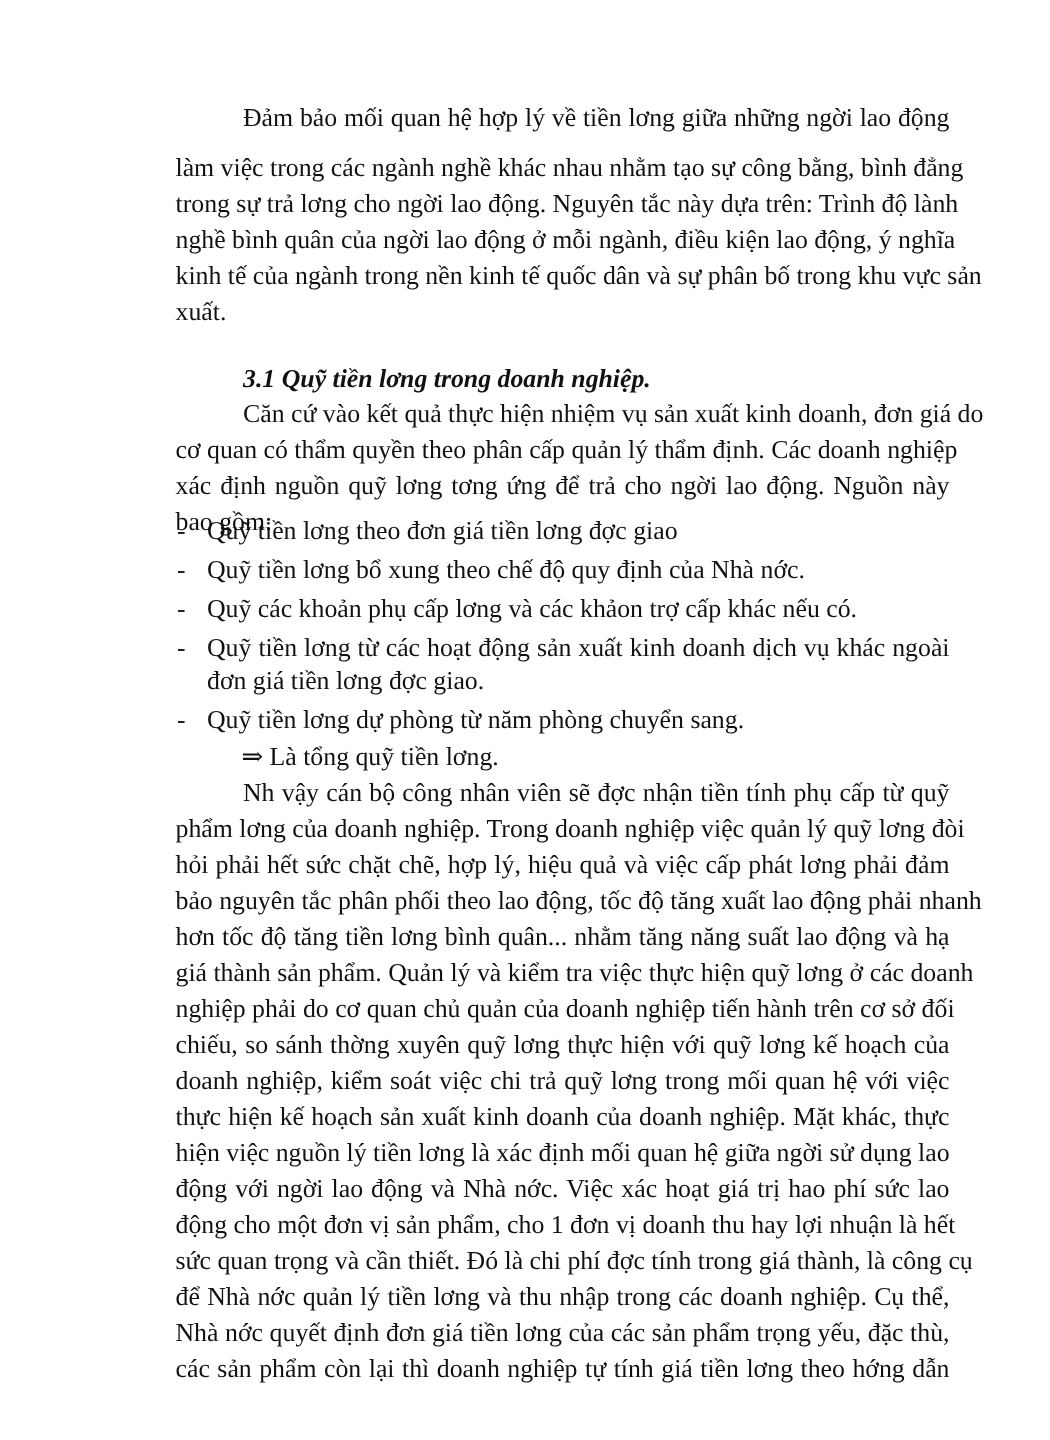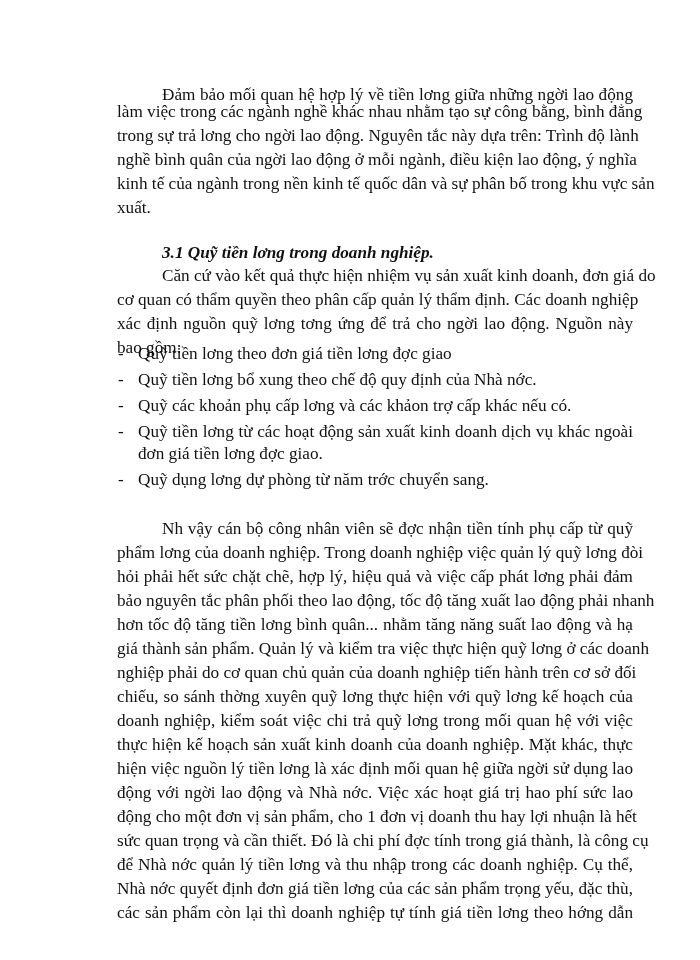--- a/index.html
+++ b/index.html
@@ -15,21 +15,21 @@
   .bullet-dash { position: absolute; left: 118px; font-size: 17px; line-height: 22px; }
   .bullet-text { left: 138px; width: 495px; }
   .arrow-line { left: 161px; }
 </style>
 </head>
 <body>
 
 <div class="page">
 
   <div>
-    <div class="line indent justify" style="top:84px">Đảm bảo mối quan hệ hợp lý về tiền lơng   giữa những ngời   lao động</div>
+    <div class="line indent justify" style="top:68px">Đảm bảo mối quan hệ hợp lý về tiền lơng   giữa những ngời   lao động</div>
     <div class="line justify" style="top:101px">làm việc trong các ngành nghề khác nhau nhằm tạo sự công bằng, bình đẳng</div>
     <div class="line justify" style="top:125px">trong sự trả lơng   cho ngời   lao động. Nguyên tắc này dựa trên: Trình độ lành</div>
     <div class="line justify" style="top:149px">nghề bình quân của ngời   lao động ở mỗi ngành, điều kiện lao động, ý nghĩa</div>
     <div class="line justify" style="top:173px">kinh tế của ngành trong nền kinh tế quốc dân và sự phân bố trong khu vực sản</div>
     <div class="line" style="top:197px">xuất.</div>
   </div>
 
   <div class="line indent bold italic" style="top:242px">3.1 Quỹ tiền lơng   trong doanh nghiệp.</div>
 
   <div>
@@ -52,24 +52,28 @@
       <span class="bullet-dash" style="top:395px">-</span>
       <div class="line bullet-text" style="top:395px">Quỹ các khoản phụ cấp lơng   và các khảon trợ cấp khác nếu có.</div>
     </div>
     <div>
       <span class="bullet-dash" style="top:421px">-</span>
       <div class="line bullet-text justify" style="top:421px">Quỹ tiền lơng   từ các hoạt động sản xuất kinh doanh dịch vụ khác ngoài</div>
       <div class="line bullet-text" style="top:443px">đơn giá tiền lơng   đợc   giao.</div>
     </div>
     <div>
       <span class="bullet-dash" style="top:469px">-</span>
-      <div class="line bullet-text" style="top:469px">Quỹ dụng lơng   dự phòng từ năm trớc   chuyển sang.</div>
+      <div class="line bullet-text" style="top:469px">Quỹ tiền lơng   dự phòng từ năm phòng   chuyển sang.</div>
     </div>
   </div>
 
+  <div class="line arrow-line" style="top:494px">
+    <span>⇒</span>
+    <span>Là tổng quỹ tiền lơng.</span>
+  </div>
 
   <div>
     <div class="line indent justify" style="top:518px">Nh   vậy cán bộ công nhân viên sẽ đợc   nhận tiền tính   phụ cấp từ quỹ</div>
     <div class="line justify" style="top:542px">phẩm lơng   của doanh nghiệp. Trong doanh nghiệp việc quản lý quỹ lơng   đòi</div>
     <div class="line justify" style="top:566px">hỏi phải hết sức chặt chẽ, hợp lý, hiệu quả và việc cấp phát lơng   phải đảm</div>
     <div class="line justify" style="top:590px">bảo nguyên tắc phân phối theo lao động, tốc độ tăng xuất lao động phải nhanh</div>
     <div class="line justify" style="top:614px">hơn tốc độ tăng tiền lơng   bình quân... nhằm tăng năng suất lao động và hạ</div>
     <div class="line justify" style="top:638px">giá thành sản phẩm. Quản lý và kiểm tra việc thực hiện quỹ lơng   ở các doanh</div>
     <div class="line justify" style="top:662px">nghiệp phải do cơ quan chủ quản của doanh nghiệp tiến hành trên cơ sở đối</div>
     <div class="line justify" style="top:686px">chiếu, so sánh thờng   xuyên quỹ lơng   thực hiện với quỹ lơng   kế hoạch của</div>

